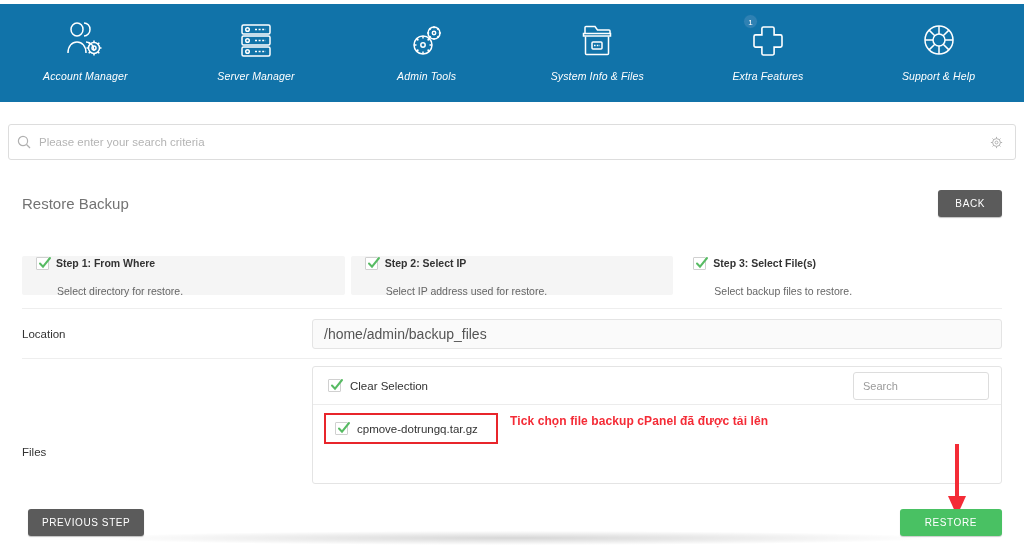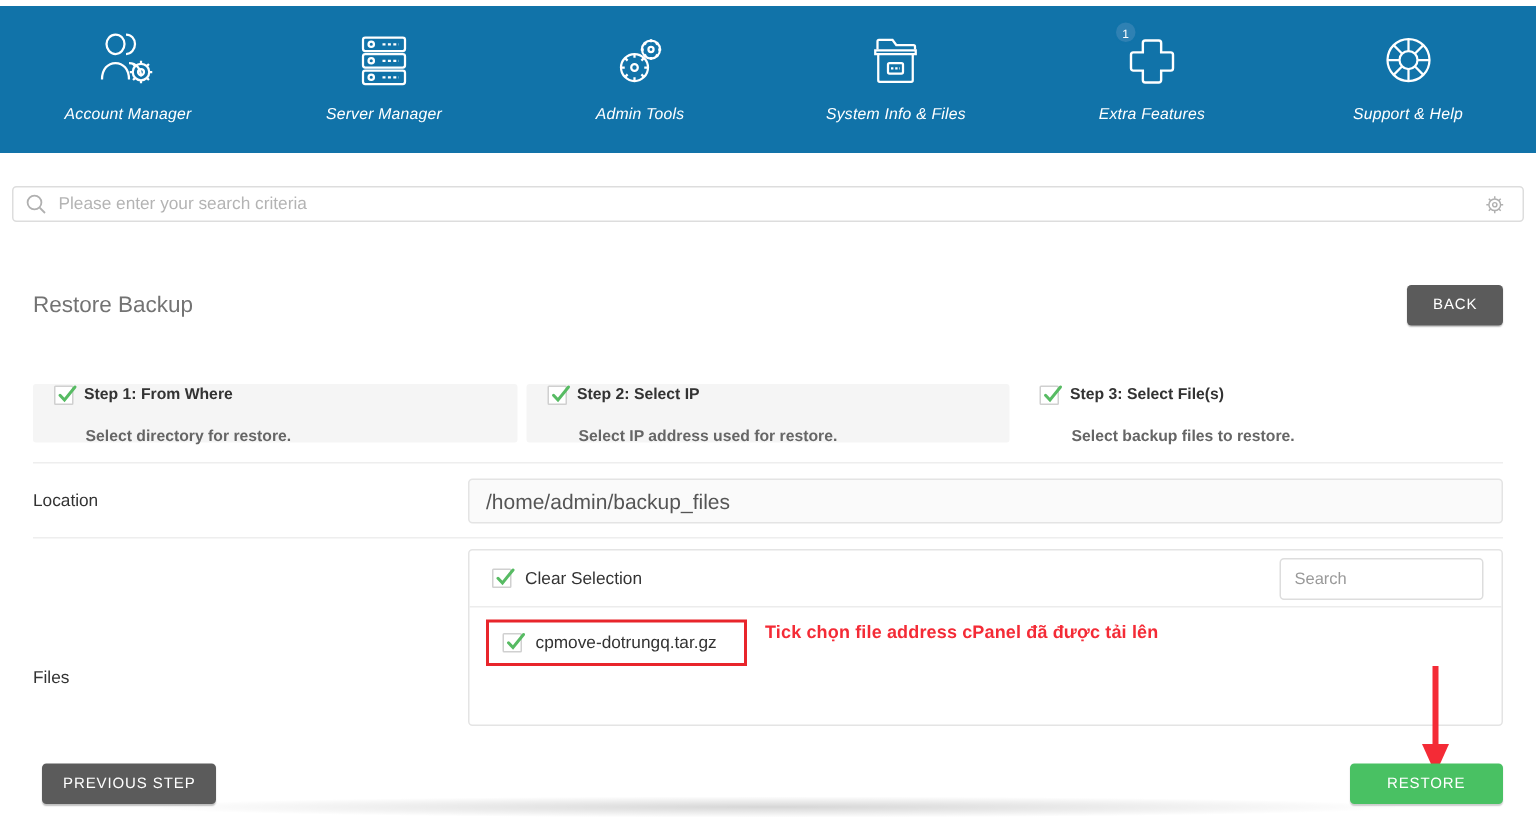--- a/index.html
+++ b/index.html
@@ -65,21 +65,21 @@
     font-size: 8px;
     line-height: 15px;
     text-align: center;
     border: 1px solid #1173a9;
   }
 
   
   .searchbar-wrap {
     position: absolute;
     top: 124px; left: 8px;
-    width: 1008px; height: 24px;
+    width: 1008px; height: 36px;
     border: 1px solid #dddddd;
     border-radius: 3px;
     background: #fff;
     display: flex;
   }
   .search-icon-box {
     width: 30px;
     display: flex;
     align-items: center;
     justify-content: center;
@@ -156,21 +156,20 @@
   .step-title {
     font-size: 10.5px;
     font-weight: bold;
     color: #333;
   }
   .step-sub {
     font-size: 10.5px;
     color: #666;
     margin-top: 15px;
     margin-left: 21px;
-    font-weight: bold;
   }
 
   
   .chk {
     width: 13px; height: 13px;
     border: 1px solid #d0d0d0;
     background: #fff;
     border-radius: 1px;
     position: relative;
     flex: none;
@@ -510,21 +509,21 @@
           <svg width="15" height="15" viewBox="0 0 15 15" fill="none" stroke="#57bb63" stroke-width="2" stroke-linecap="round">
             <path d="M3 8.5l3 3.2L13 3"></path>
           </svg>
         </span>
         <span>cpmove-dotrungq.tar.gz</span>
       </div>
 
     </div>
   </div>
 
-  <div class="annotation">Tick chọn file address cPanel đã được tải lên</div>
+  <div class="annotation">Tick chọn file backup cPanel đã được tải lên</div>
 
   <div class="arrow">
     <svg width="22" height="75" viewBox="0 0 22 75">
       <path d="M11 0 L11 58" stroke="#f42b36" stroke-width="4"></path>
       <path d="M11 72 L2 52 L20 52 Z" fill="#f42b36"></path>
     </svg>
   </div>
 
   <button class="btn-prev">PREVIOUS STEP</button>
   <button class="btn-restore">RESTORE</button>

